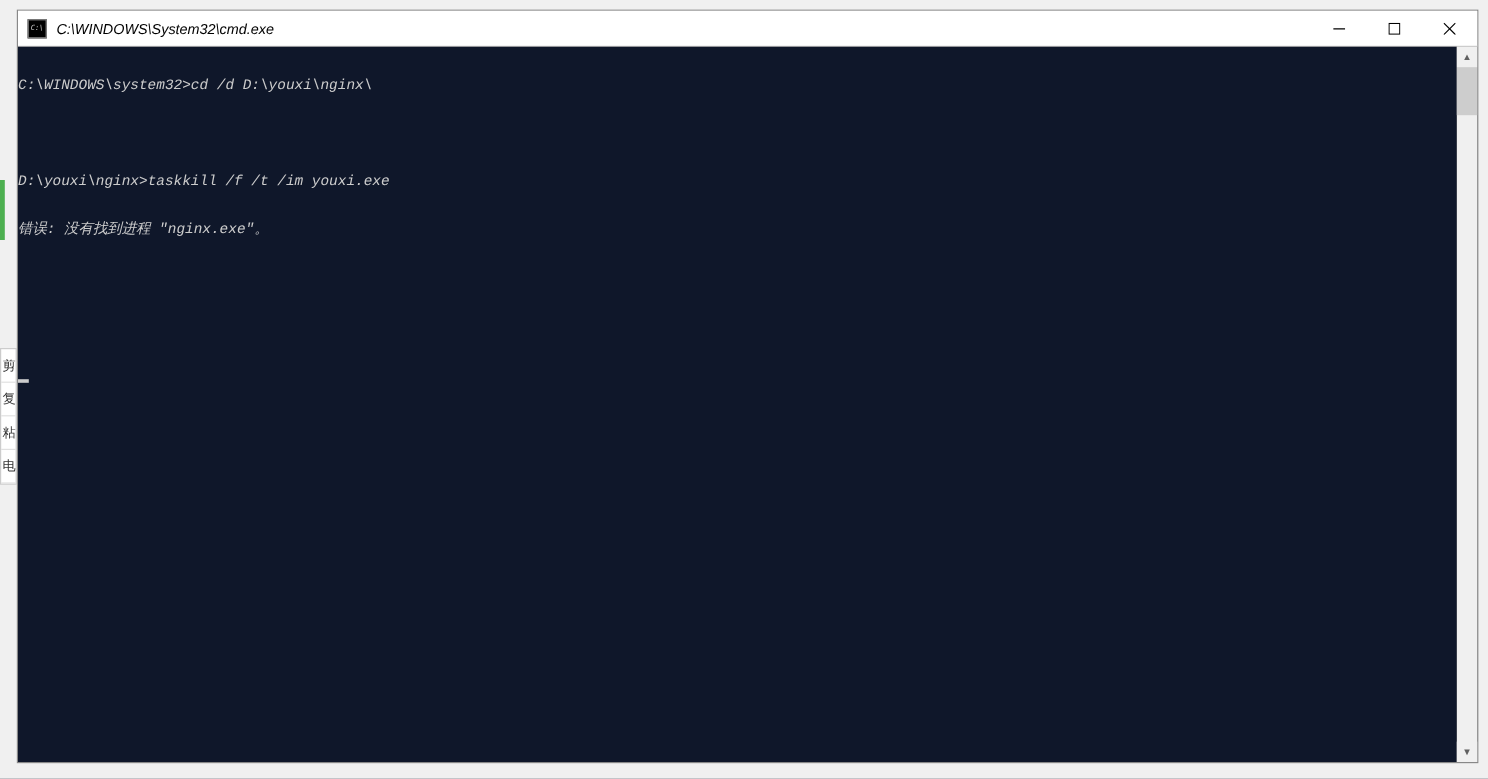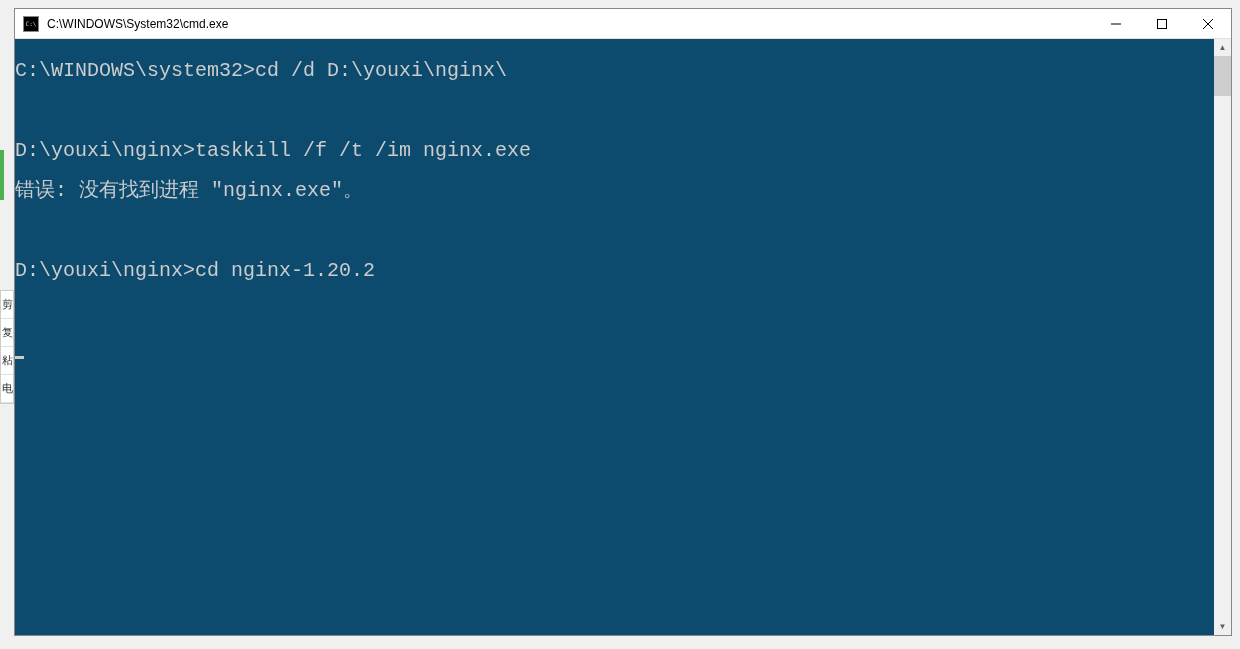--- a/index.html
+++ b/index.html
@@ -41,20 +41,21 @@
     .cmd-window {
       position: absolute;
       left: 14px;
       top: 8px;
       width: 1218px;
       height: 628px;
       background: #fff;
       border: 1px solid #888;
       display: flex;
       flex-direction: column;
+      font-style: italic;
     }
     .titlebar {
       height: 30px;
       background: #fff;
       display: flex;
       align-items: center;
       border-bottom: 1px solid #e0e0e0;
     }
     .titlebar-icon {
       width: 16px;
@@ -96,24 +97,24 @@
       width: 10px;
       height: 10px;
     }
     .terminal-wrap {
       flex: 1;
       display: flex;
       background: #000;
     }
     .terminal {
       flex: 1;
-      background: #0c4a6e;
+      background: #0f172a;
       color: #cccccc;
       font-family: "NSimSun", "SimSun", "Consolas", "Courier New", monospace;
-      font-size: 20px;
+      font-size: 12px;
       line-height: 20px;
       padding: 2px 0 0 0;
       white-space: pre;
       overflow: hidden;
       letter-spacing: 0px;
     }
     .terminal .line {
       min-height: 20px;
     }
     .terminal .cursor {
@@ -184,24 +185,23 @@
             <line x1="10" y1="0" x2="0" y2="10" stroke="#000" stroke-width="1"></line>
           </svg>
       </div>
     </div>
   </div>
 
   <div class="terminal-wrap">
     <div class="terminal">
 <div class="line"><span>C:\WINDOWS\system32&gt;</span><span>cd /d D:\youxi\nginx\</span></div>
 <div class="line"><span></span></div>
-<div class="line"><span>D:\youxi\nginx&gt;</span><span>taskkill /f /t /im nginx.exe</span></div>
+<div class="line"><span>D:\youxi\nginx&gt;</span><span>taskkill /f /t /im youxi.exe</span></div>
 <div class="line"><span>错误: 没有找到进程 "nginx.exe"。</span></div>
 <div class="line"><span></span></div>
-<div class="line"><span>D:\youxi\nginx&gt;</span><span>cd nginx-1.20.2</span></div>
 <div class="line"><span></span></div>
 <div class="line"><span class="cursor"></span></div>
     </div>
     <div class="scrollbar">
       <div class="scroll-arrow up">▲</div>
       <div class="scroll-thumb"></div>
       <div class="scroll-arrow down">▼</div>
     </div>
   </div>
 </div>

